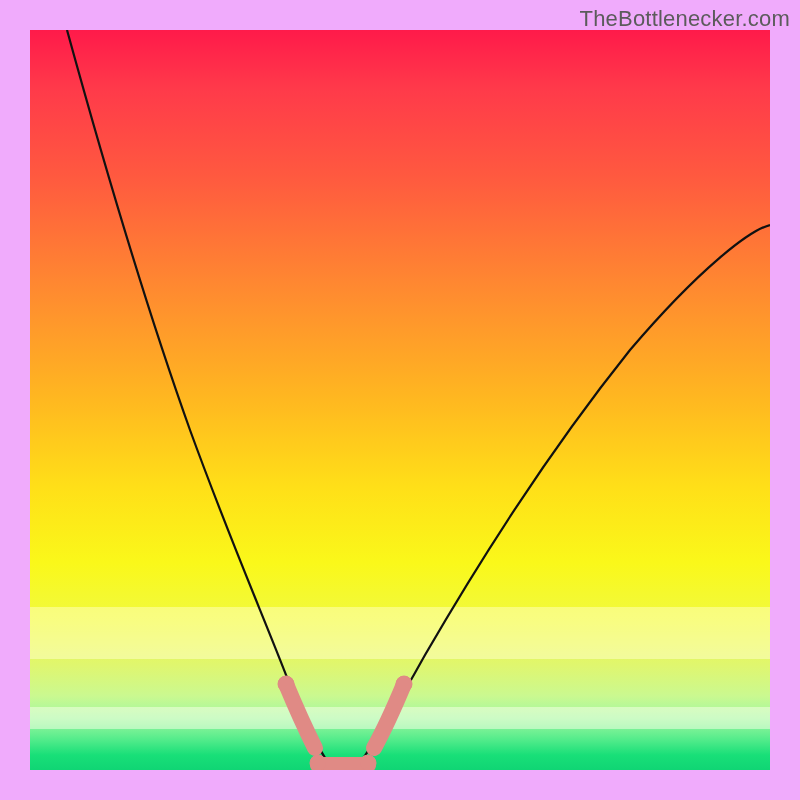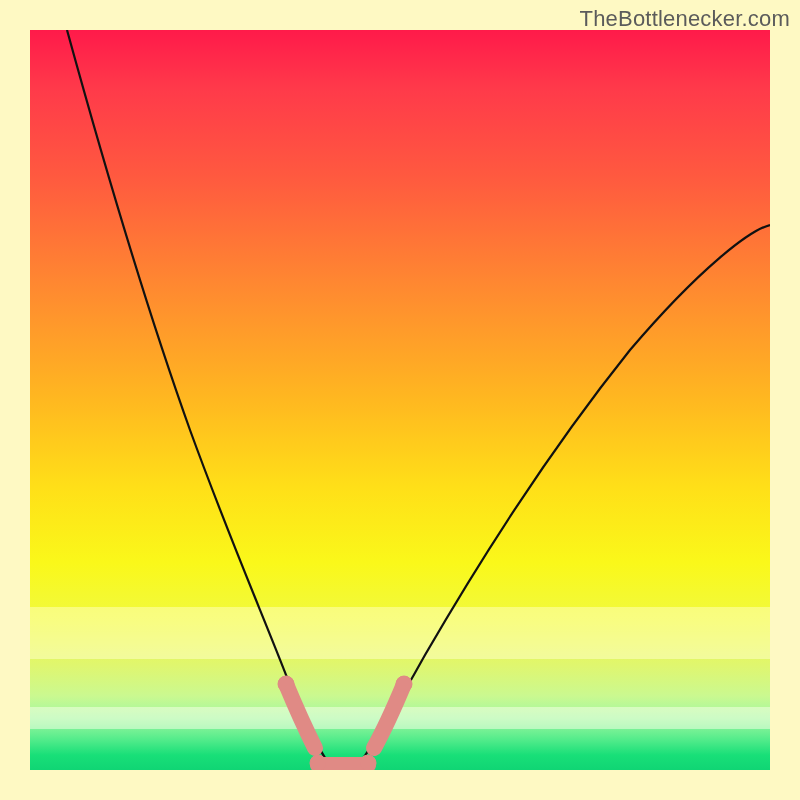--- a/index.html
+++ b/index.html
@@ -8,21 +8,21 @@
     width: 800px;
     height: 800px;
     background: #000;
     overflow: hidden;
     font-family: Arial, Helvetica, sans-serif;
   }
   .container {
     position: relative;
     width: 800px;
     height: 800px;
-    background: #fef9c3;
+    background: #f0abfc;
   }
   .plot-area {
     position: absolute;
     left: 30px;
     top: 30px;
     width: 740px;
     height: 740px;
     background: linear-gradient(to bottom,
       #ff1a4a 0%,
       #ff3a4a 8%,

